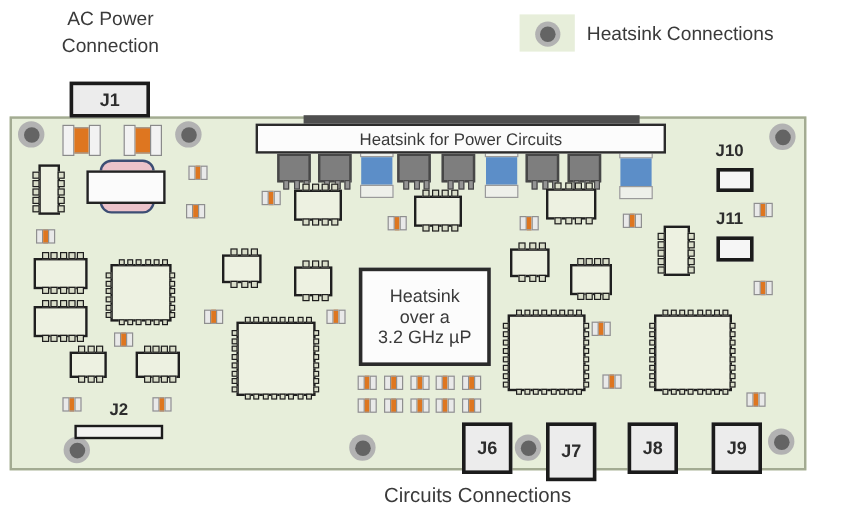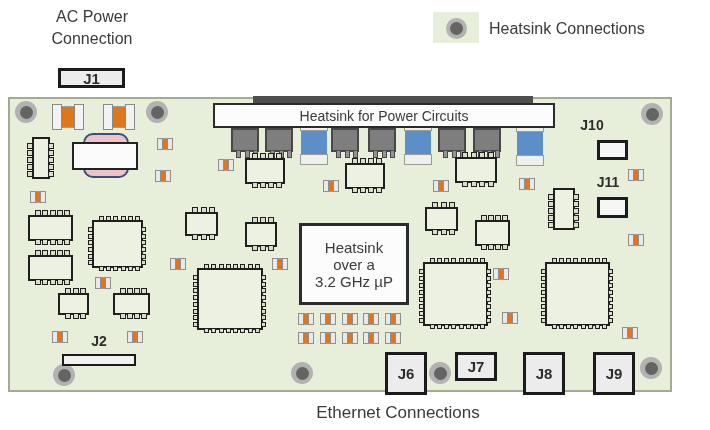--- a/index.html
+++ b/index.html
@@ -531,39 +531,39 @@
         <div class="pin" style="width: 5px; height: 5px; top: 12px; left: 100%;"></div>
         <div class="pin" style="width: 5px; height: 5px; top: 19px; left: 100%;"></div>
         <div class="pin" style="width: 5px; height: 5px; top: 26px; left: 100%;"></div>
         <div class="pin" style="width: 5px; height: 5px; top: 33px; left: 100%;"></div>
         <div class="pin" style="width: 5px; height: 5px; top: 40px; left: 100%;"></div>
         <div class="pin" style="width: 5px; height: 5px; top: 47px; left: 100%;"></div>
         <div class="pin" style="width: 5px; height: 5px; top: 54px; left: 100%;"></div>
       </div>
       <div class="abs xf-core" style="position: absolute; left: 83px; top: 133px; width: 46px; height: 45px;"></div>
       <div class="abs xf-wind" style="position: absolute; left: 72px; top: 142px; width: 66px; height: 28px;"></div>
-      <div class="connector" style="position: absolute; left: 58px; top: 68px; width: 67px; height: 20px;">J1</div>
+      <div class="connector" style="position: absolute; left: 58px; top: 68px; width: 67px; height: 30px;">J1</div>
       <div class="slot" style="position: absolute; left: 62px; top: 354px; width: 74px; height: 12px;"></div>
       <div class="jlabel" style="position: absolute; left: 79px; top: 333px;">J2</div>
       <div class="connector" style="position: absolute; left: 385px; top: 352px; width: 42px; height: 43px;">J6</div>
-      <div class="connector" style="position: absolute; left: 455px; top: 352px; width: 42px; height: 29px;">J7</div>
+      <div class="connector" style="position: absolute; left: 455px; top: 352px; width: 42px; height: 49px;">J7</div>
       <div class="connector" style="position: absolute; left: 523px; top: 352px; width: 42px; height: 43px;">J8</div>
       <div class="connector" style="position: absolute; left: 593px; top: 352px; width: 42px; height: 43px;">J9</div>
       <div class="connector" style="position: absolute; left: 597px; top: 140px; width: 31px; height: 20px; background: rgb(246, 246, 246);"></div>
-      <div class="jlabel" style="position: absolute; left: 572px; top: 117px;">J10</div>
+      <div class="jlabel" style="position: absolute; left: 588px; top: 117px;">J10</div>
       <div class="connector" style="position: absolute; left: 597px; top: 197px; width: 31px; height: 21px; background: rgb(246, 246, 246);"></div>
       <div class="jlabel" style="position: absolute; left: 588px; top: 174px;">J11</div>
     </div>
 
   <div class="abs hs-back" style="left:253px;top:96px;width:280px;height:9px;"></div>
   <div class="abs hs hs-power" style="left:213px;top:103px;width:342px;height:25px;">
     <span>Heatsink for Power Circuits</span>
   </div>
 
   <div class="abs hs hs-cpu center-text" style="left:299px;top:223px;width:110px;height:82px;white-space:pre-line;">
     <span style="white-space:pre-line;">Heatsink
 over a
 3.2 GHz µP</span>
   </div>
 
-  <div class="abs diagram-label center-text" style="left:248px;top:402px;width:300px;font-size:17px;">Ethernet Connections</div>
+  <div class="abs diagram-label center-text" style="left:248px;top:402px;width:300px;font-size:17px;">Circuits Connections</div>
 
 </div>
 
 </body></html>

